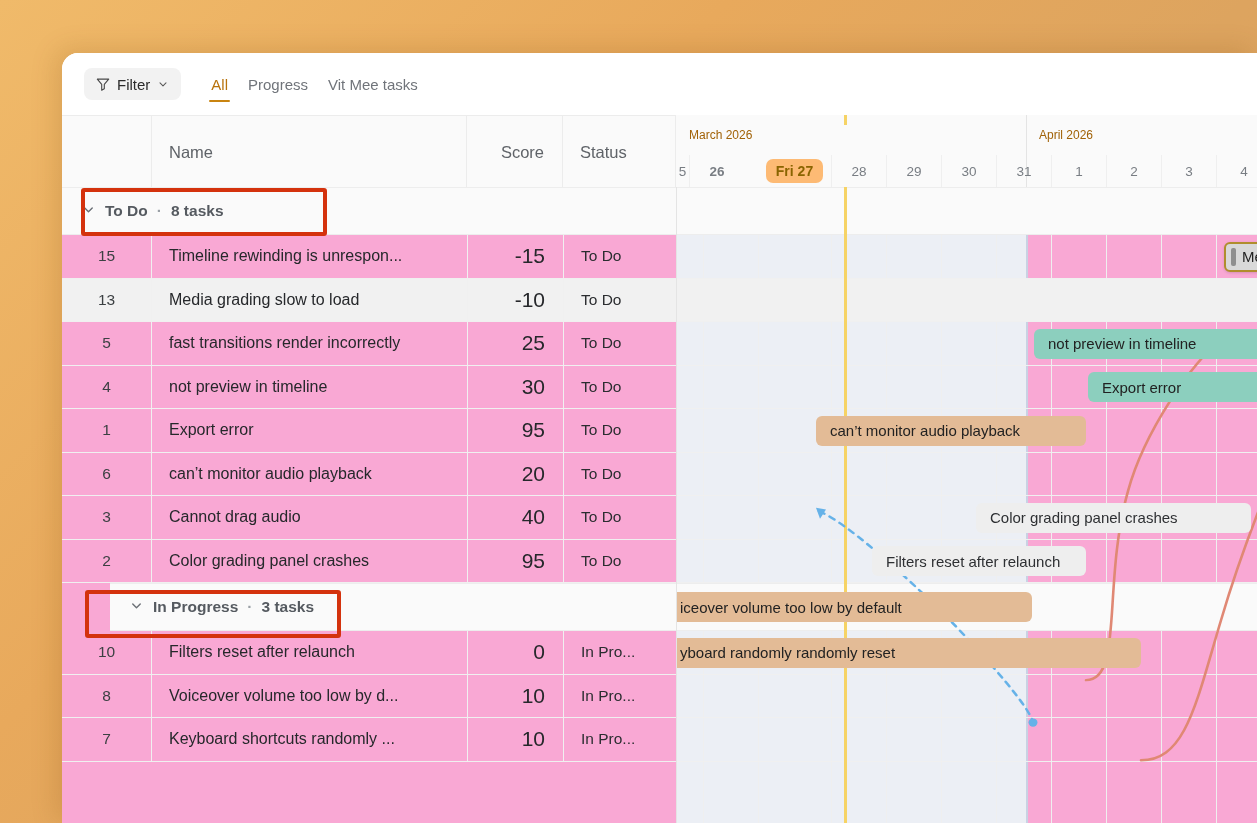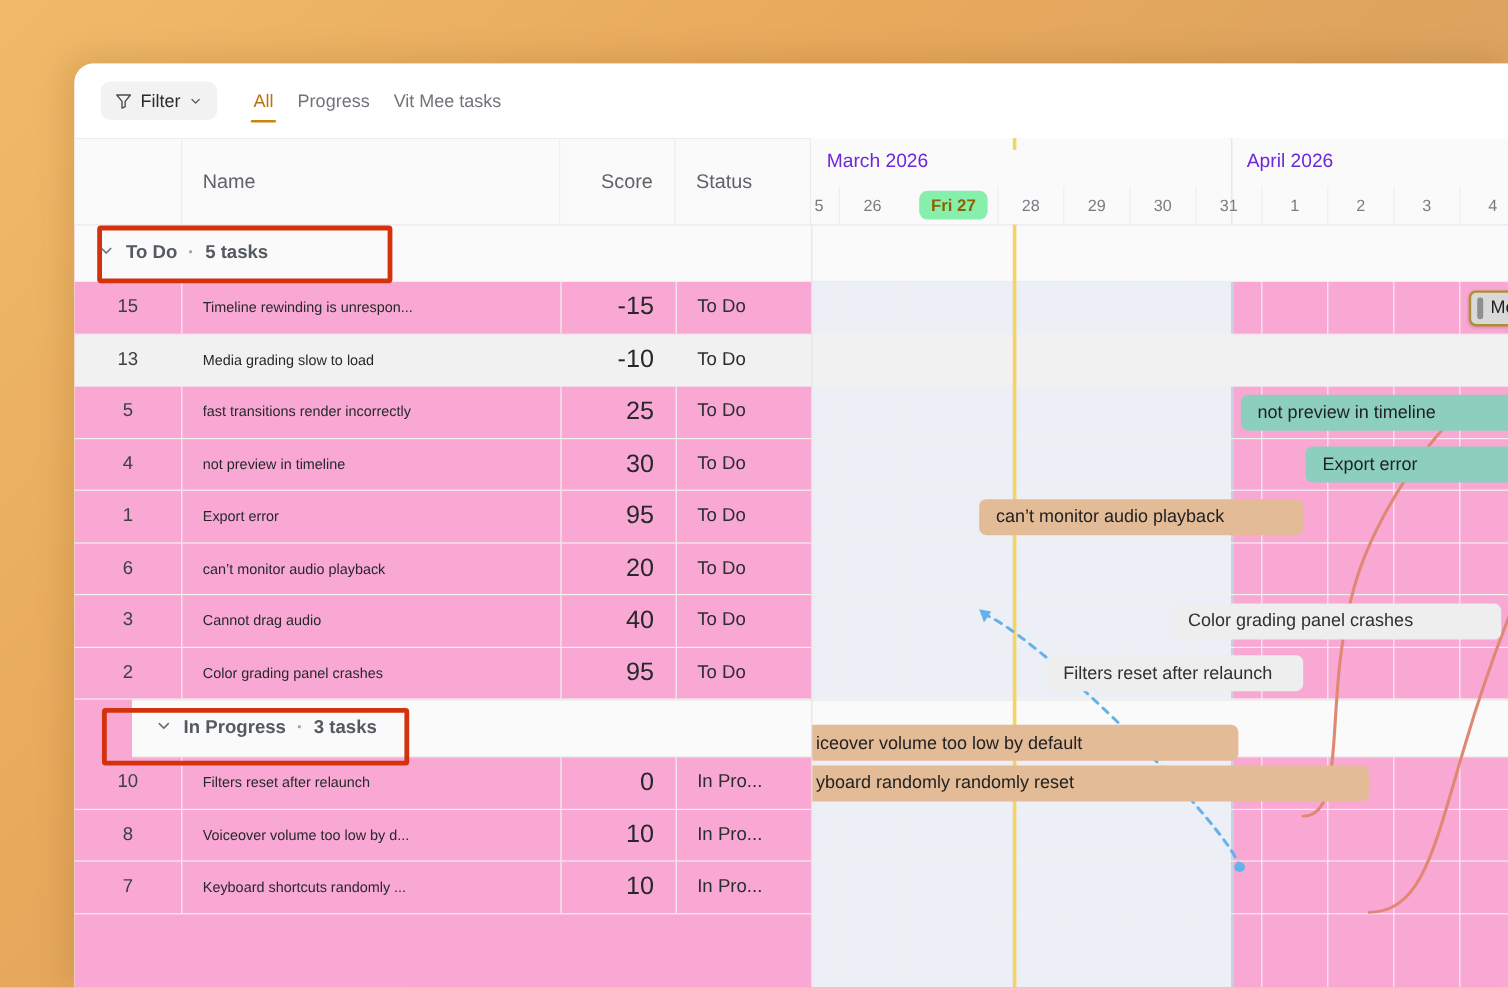--- a/index.html
+++ b/index.html
@@ -88,40 +88,40 @@
     left: 614px; top: 62px;
     width: 581px; height: 72px;
     background: #fafafa;
     overflow: hidden;
   }
   .month-row { position: absolute; left: 0; top: 0; height: 40px; width: 100%; }
   .month-lab {
     position: absolute; top: 0; height: 40px;
     display: flex; align-items: center;
     padding-left: 13px;
-    font-size: 16px; color: #6d28d9;
+    font-size: 12px; color: #a16207;
     white-space: nowrap;
   }
   .month-sep {
     position: absolute; top: 0; width: 1px; height: 72px;
     background: #e4e4e4;
   }
   .day-row { position: absolute; left: 0; top: 40px; height: 32px; width: 100%; }
   .day {
     position: absolute; top: 0; height: 32px;
     display: flex; align-items: center; justify-content: center;
     font-size: 13.5px; color: #787d83;
     border-left: 1px solid #efefef;
   }
   .day.today {
     color: #8a6400; font-weight: bold; font-size: 14px;
     border-left: none;
   }
   .day.today .today-pill {
-    background: #86efac; border-radius: 7px;
+    background: #fdba74; border-radius: 7px;
     padding: 4px 10px;
   }
 
   
   #body-area {
     position: absolute; left: 0; top: 134px;
     width: 100%; bottom: 0;
     background: #f9a8d4;
   }
 
@@ -166,21 +166,21 @@
     display: flex; align-items: center; height: 100%;
     padding-left: 19px; gap: 9px;
     font-size: 15.5px; font-weight: bold; color: #555a60;
   }
   .grp-dot { color: #9aa0a6; font-weight: bold; }
   .chev { display: inline-block; }
 
   .cell {
     position: absolute; top: 0; height: 100%;
     display: flex; align-items: center;
-    font-size: 12px; color: #26282b;
+    font-size: 16px; color: #26282b;
   }
   .c-idx    { left: 0;   width: 90px;  justify-content: center; font-size: 15.5px; color:#3c4043; border-right:1px solid #f0f0f0;}
   .c-name   { left: 90px;  width: 315px; padding-left: 17px; white-space: nowrap; overflow: hidden; }
   .c-score  { left: 405px; width: 96px; justify-content: flex-end; padding-right: 18px; font-size:21px;
               border-left:1px solid #f0f0f0; }
   .c-status { left: 501px; width: 113px; padding-left: 17px; font-size: 15.5px; color:#2b2d30;
               border-left:1px solid #f0f0f0; white-space:nowrap; overflow:hidden;}
 
   
   #tl-left-border {
@@ -270,21 +270,21 @@
   </div>
 
   <div id="tl-header">
     <div class="month-row" id="month-row">
         <div class="month-lab" style="left: 0px; width: 350px;">March 2026</div>
         <div class="month-lab" style="left: 350px; width: 231px;">April 2026</div>
         <div class="month-sep" style="left: 350px;"></div>
       </div>
     <div class="day-row" id="day-row">
         <div class="day" style="left: -15px; width: 42px;">5</div>
-        <div class="day" style="left: 23px; width: 55px;">26</div>
+        <div class="day" style="left: 13px; width: 55px; font-weight: bold;">26</div>
         <div class="day today" style="left: 82px; width: 73px;">
           <span class="today-pill">Fri 27</span>
         </div>
         <div class="day" style="left: 155px; width: 55px;">28</div>
         <div class="day" style="left: 210px; width: 55px;">29</div>
         <div class="day" style="left: 265px; width: 55px;">30</div>
         <div class="day" style="left: 320px; width: 55px;">31</div>
         <div class="day" style="left: 375px; width: 55px;">1</div>
         <div class="day" style="left: 430px; width: 55px;">2</div>
         <div class="day" style="left: 485px; width: 55px;">3</div>
@@ -312,21 +312,21 @@
     <div id="tl-left-border"></div>
 
     <div id="rows-layer">
         <div class="row group" style="top: 0px;">
           <div class="grp-inner">
             <span class="chev"><svg width="15" height="15" viewBox="0 0 16 16" fill="none" stroke="#6b7076" stroke-width="1.5" stroke-linecap="round" stroke-linejoin="round">
                 <path d="M4 6.5L8 10.5l4-4"></path>
               </svg></span>
             <span>To Do</span>
             <span class="grp-dot">·</span>
-            <span>5 tasks</span>
+            <span>8 tasks</span>
           </div>
         </div>
         <div class="row task" style="top: 48px;">
           <div class="cell c-idx">15</div>
           <div class="cell c-name">Timeline rewinding is unrespon...</div>
           <div class="cell c-score">-15</div>
           <div class="cell c-status">To Do</div>
         </div>
         <div class="row task hl" style="top: 91.5px;">
           <div class="cell c-idx">13</div>
@@ -425,21 +425,21 @@
         </div>
         <div class="bar tan" style="top: 228.75px; left: 140px; width: 270px;">
           <span>can’t monitor audio playback</span>
         </div>
         <div class="bar gray" style="top: 315.75px; left: 300px; width: 275px;">
           <span>Color grading panel crashes</span>
         </div>
         <div class="bar gray" style="top: 359.25px; left: 196px; width: 214px;">
           <span>Filters reset after relaunch</span>
         </div>
-        <div class="bar tan" style="top: 417px; left: -10px; width: 366px;">
+        <div class="bar tan" style="top: 405px; left: -10px; width: 366px;">
           <span>iceover volume too low by default</span>
         </div>
         <div class="bar tan" style="top: 450.75px; left: -10px; width: 475px;">
           <span>yboard randomly randomly reset</span>
         </div>
       </div>
   </div>
 <div style="position: absolute; top: 62px; width: 2.5px; height: 10px; background: rgb(246, 211, 101); z-index: 7; left: 782px;"></div>
   </div>
 

